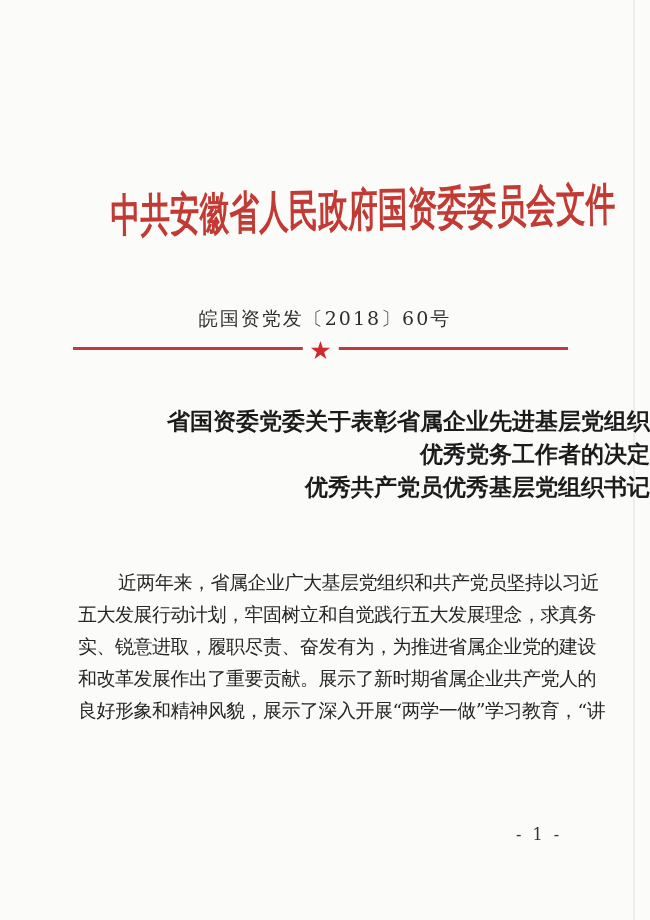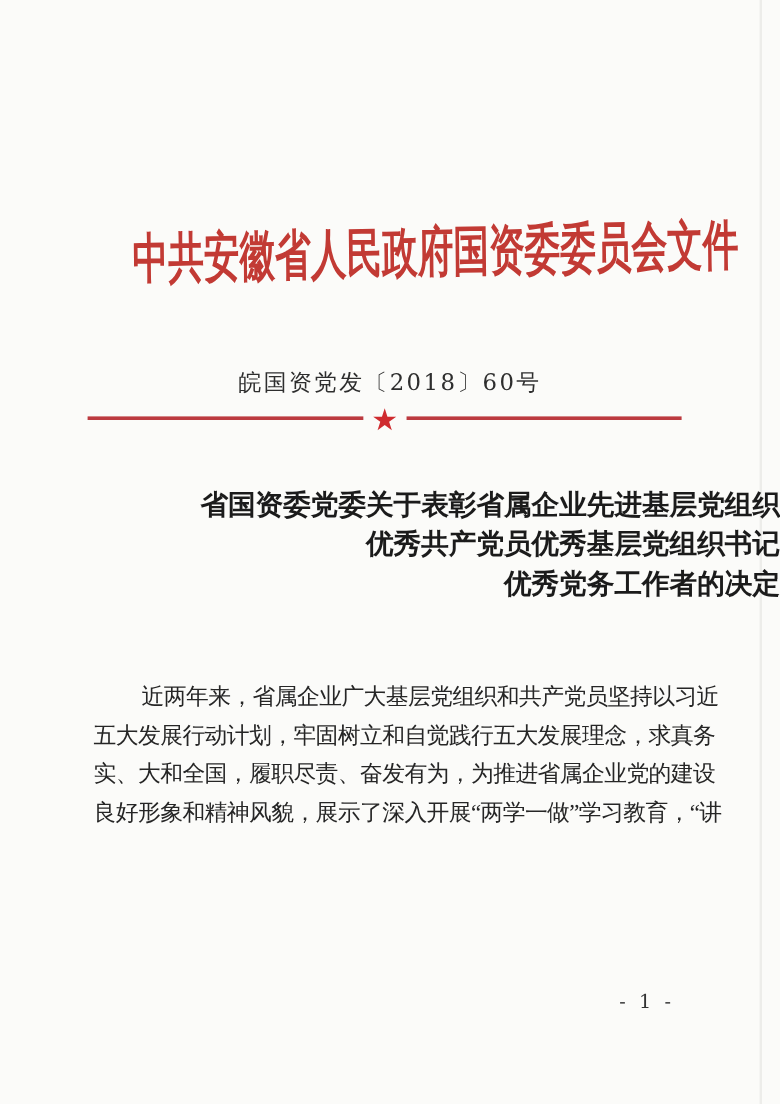--- a/index.html
+++ b/index.html
@@ -106,21 +106,20 @@
     left: 78px;
     width: 500px;
     font-size: 19px;
     color: #262626;
     letter-spacing: -0.5px;
   }
   .paragraph .line {
     height: 32px;
     line-height: 32px;
     white-space: nowrap;
-    font-family: Liberation Serif, serif;
   }
   .paragraph .line.indent {
     text-indent: 40px;
   }
   
   .page-number {
     position: absolute;
     top: 825px;
     left: 516px;
     font-size: 16px;
@@ -139,27 +138,28 @@
   <div class="org-title">中共安徽省人民政府国资委委员会文件</div>
 
   <div class="doc-number">皖国资党发〔2018〕60号</div>
 
   <div class="red-rule">
     <span class="star">★</span>
   </div>
 
   <div class="doc-title">
     <div>省国资委党委关于表彰省属企业先进基层党组织</div>
+    <div>优秀党务工作者的决定</div>
     <div>优秀共产党员优秀基层党组织书记</div>
-    <div>优秀党务工作者的决定</div>
   </div>
 
 
   <div class="paragraph">
     <div class="line indent">近两年来，省属企业广大基层党组织和共产党员坚持以习近</div>
     <div class="line">五大发展行动计划，牢固树立和自觉践行五大发展理念，求真务</div>
-    <div class="line">实、大和全国，履职尽责、奋发有为，为推进省属企业党的建设</div>
+    <div class="line">实、锐意进取，履职尽责、奋发有为，为推进省属企业党的建设</div>
+    <div class="line">和改革发展作出了重要贡献。展示了新时期省属企业共产党人的</div>
     <div class="line">良好形象和精神风貌，展示了深入开展“两学一做”学习教育，“讲</div>
   </div>
 
   <div class="page-number">- 1 -</div>
 
 </div>
 
 </body></html>

